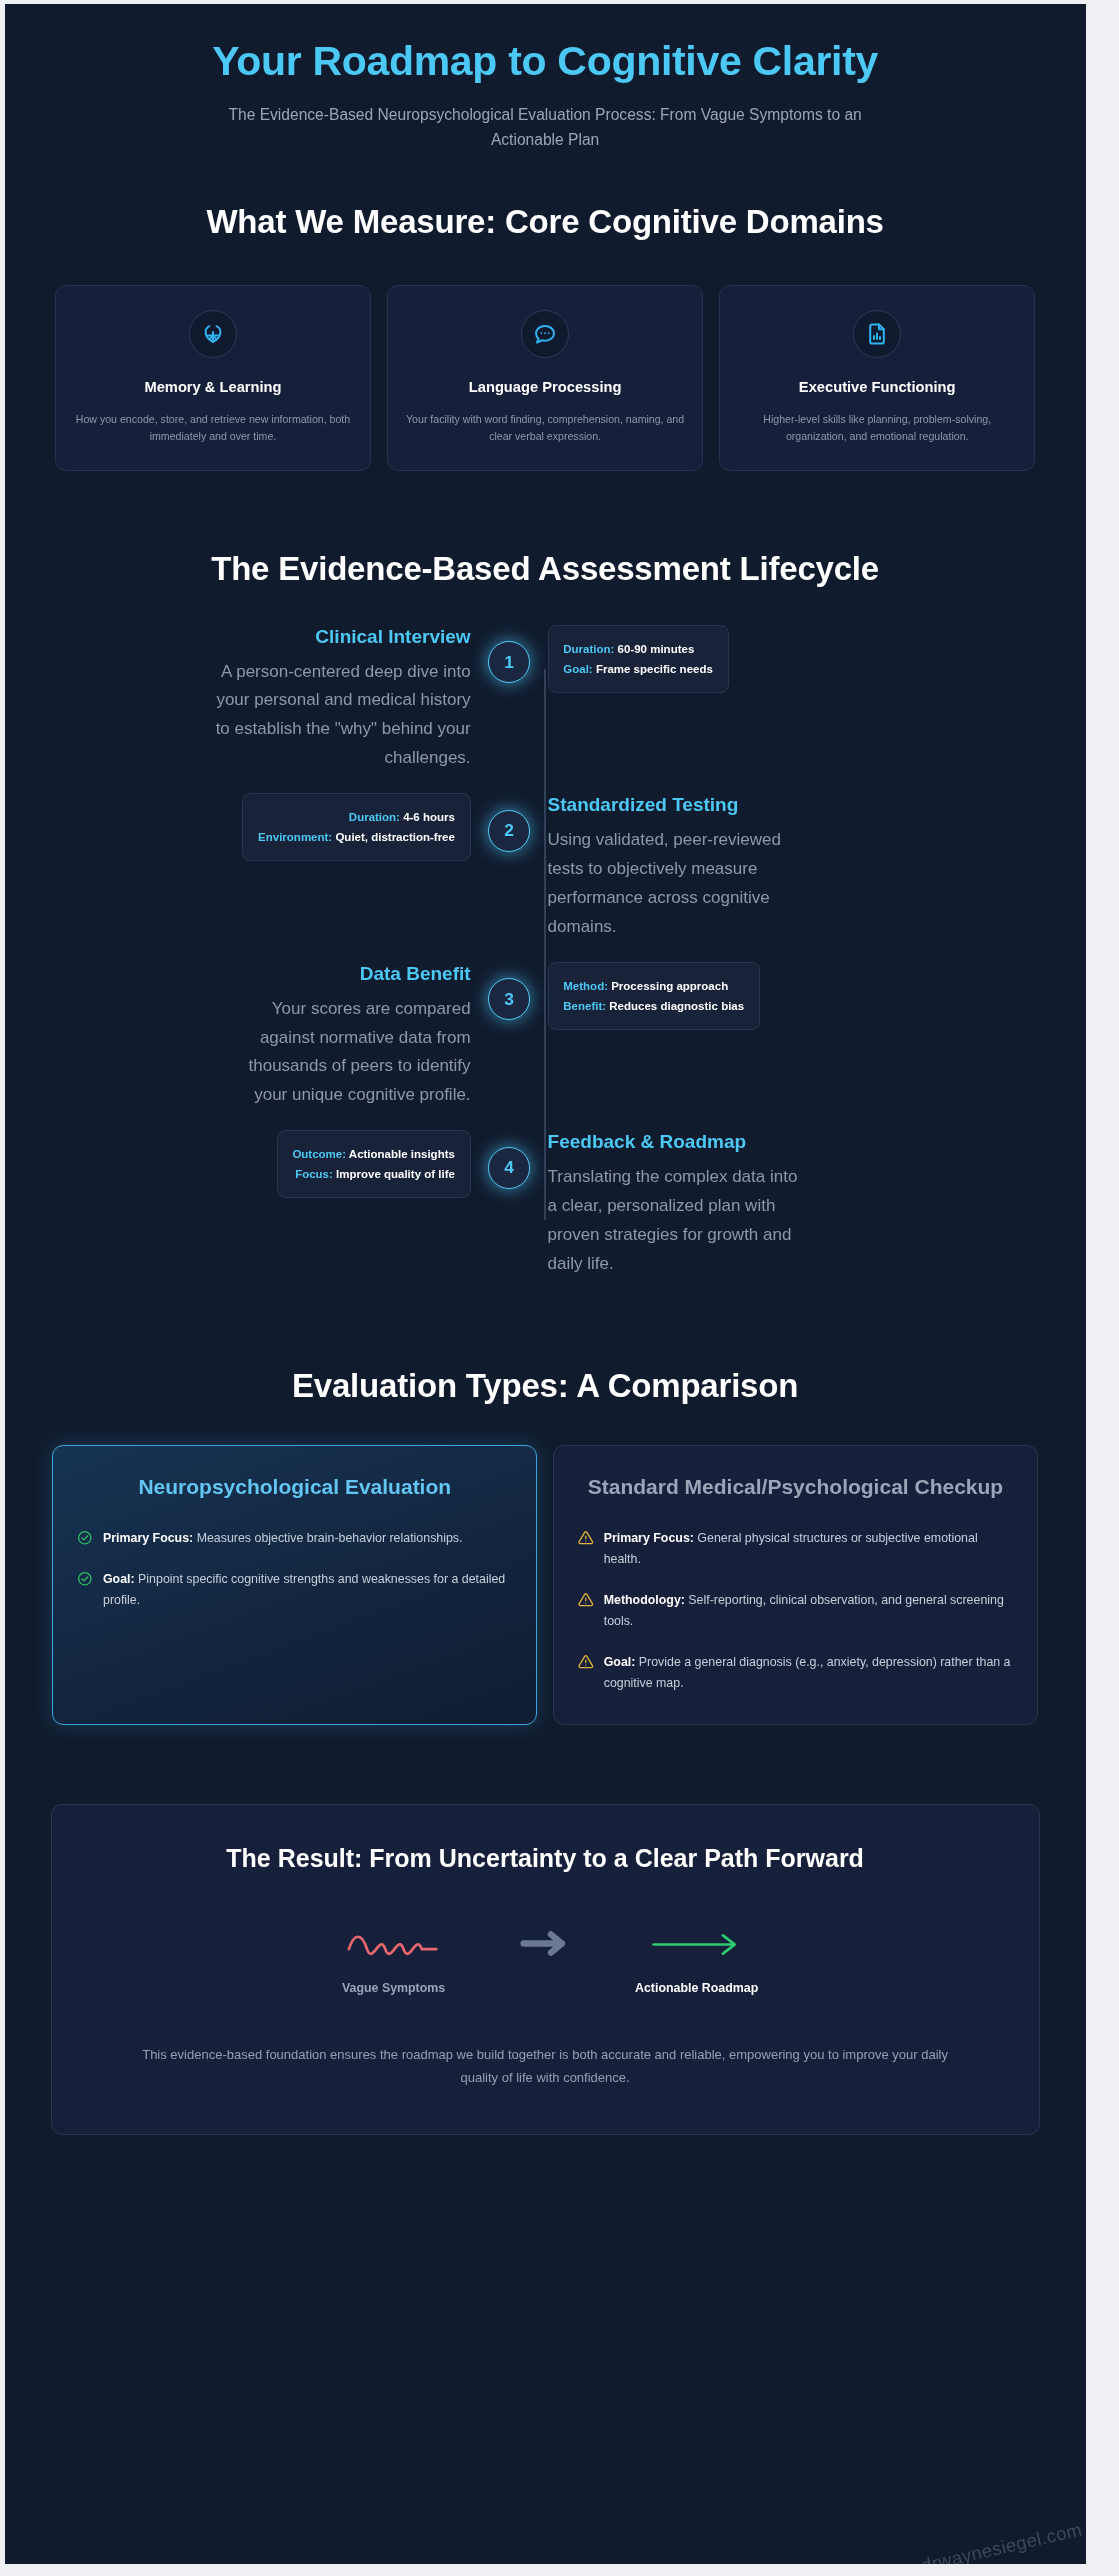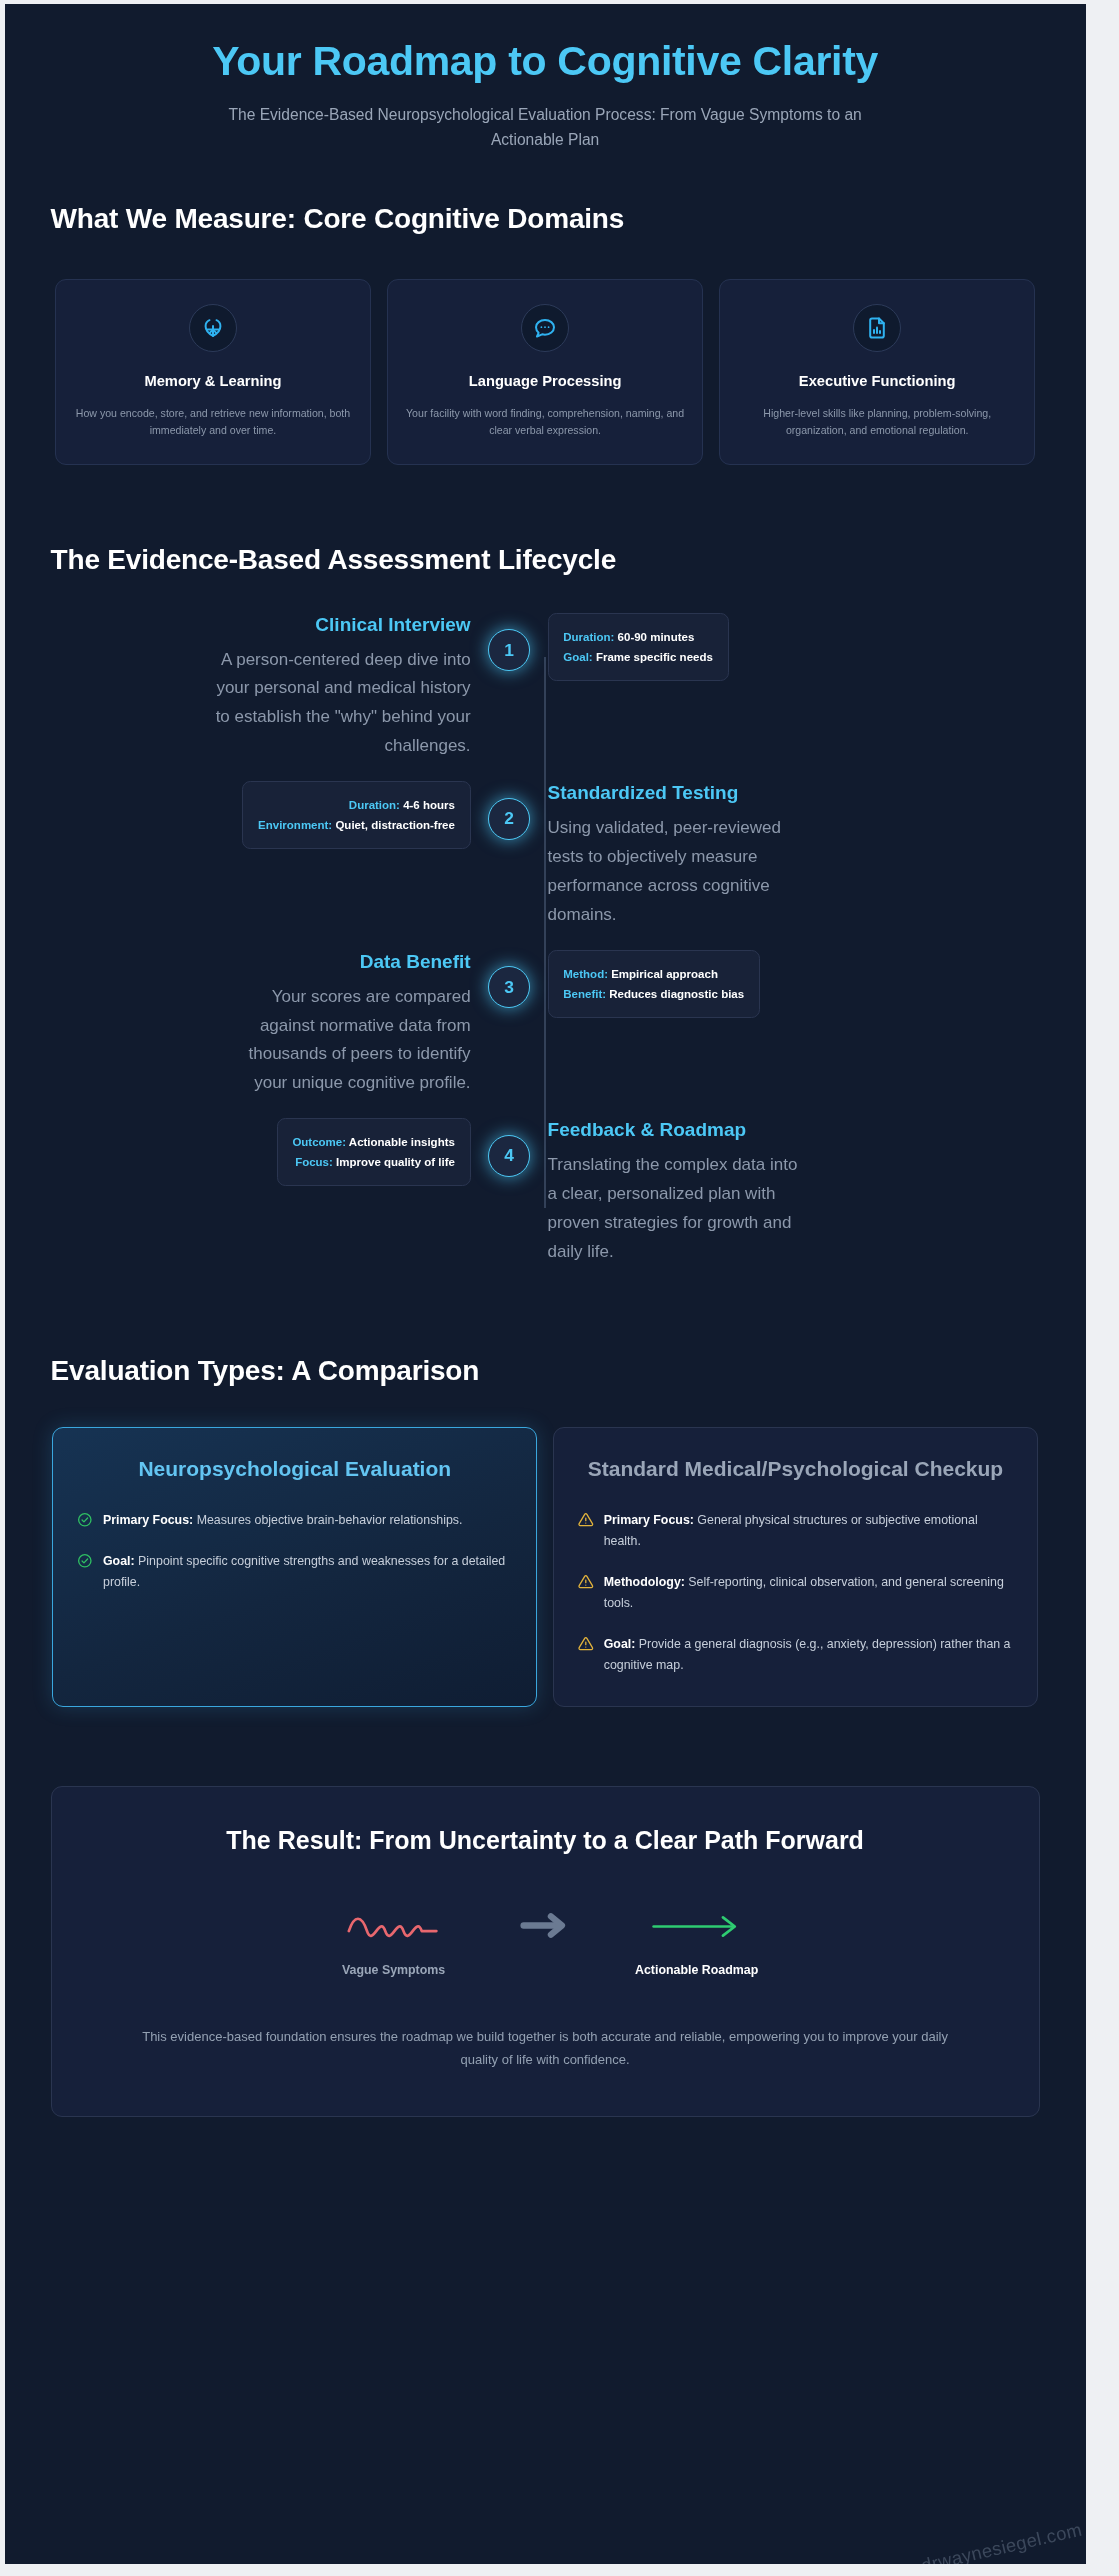--- a/index.html
+++ b/index.html
@@ -48,21 +48,22 @@
   .hero-sub {
     margin-top: 18.4px;
     font-size: 15.6px;
     color: #9aa6b8;
     line-height: 1.55;
     padding: 0 165px;
   }
 
   
   .section-title {
-    font-size: 28px;
+    text-align: center;
+    font-size: 33px;
     font-weight: bold;
     color: #ffffff;
     letter-spacing: -0.2px;
   }
 
   
   #domains-section { margin-top: 51px; }
   .domain-grid {
     margin-top: 44px;
     display: flex;
@@ -388,21 +389,21 @@
       <div class="tl-row">
         <div class="tl-side tl-text-left">
           <div class="tl-step-title">Data Benefit</div>
           <div class="tl-step-desc">Your scores are compared against normative data from thousands of peers to identify your unique cognitive profile.</div>
         </div>
         <div class="tl-mid">
           <div class="tl-node">3</div>
         </div>
         <div class="tl-side">
           <div class="tl-meta meta-box-right">
-            <div><span class="k">Method:</span> <span>Empirical approach</span></div>
+            <div><span class="k">Method:</span> <span>Processing approach</span></div>
             <div><span class="k">Benefit:</span> <span>Reduces diagnostic bias</span></div>
           </div>
         </div>
       </div>
 
       <div class="tl-row">
         <div class="tl-side">
           <div class="tl-meta meta-box-left">
             <div><span class="k">Outcome:</span> <span>Actionable insights</span></div>
             <div><span class="k">Focus:</span> <span>Improve quality of life</span></div>

